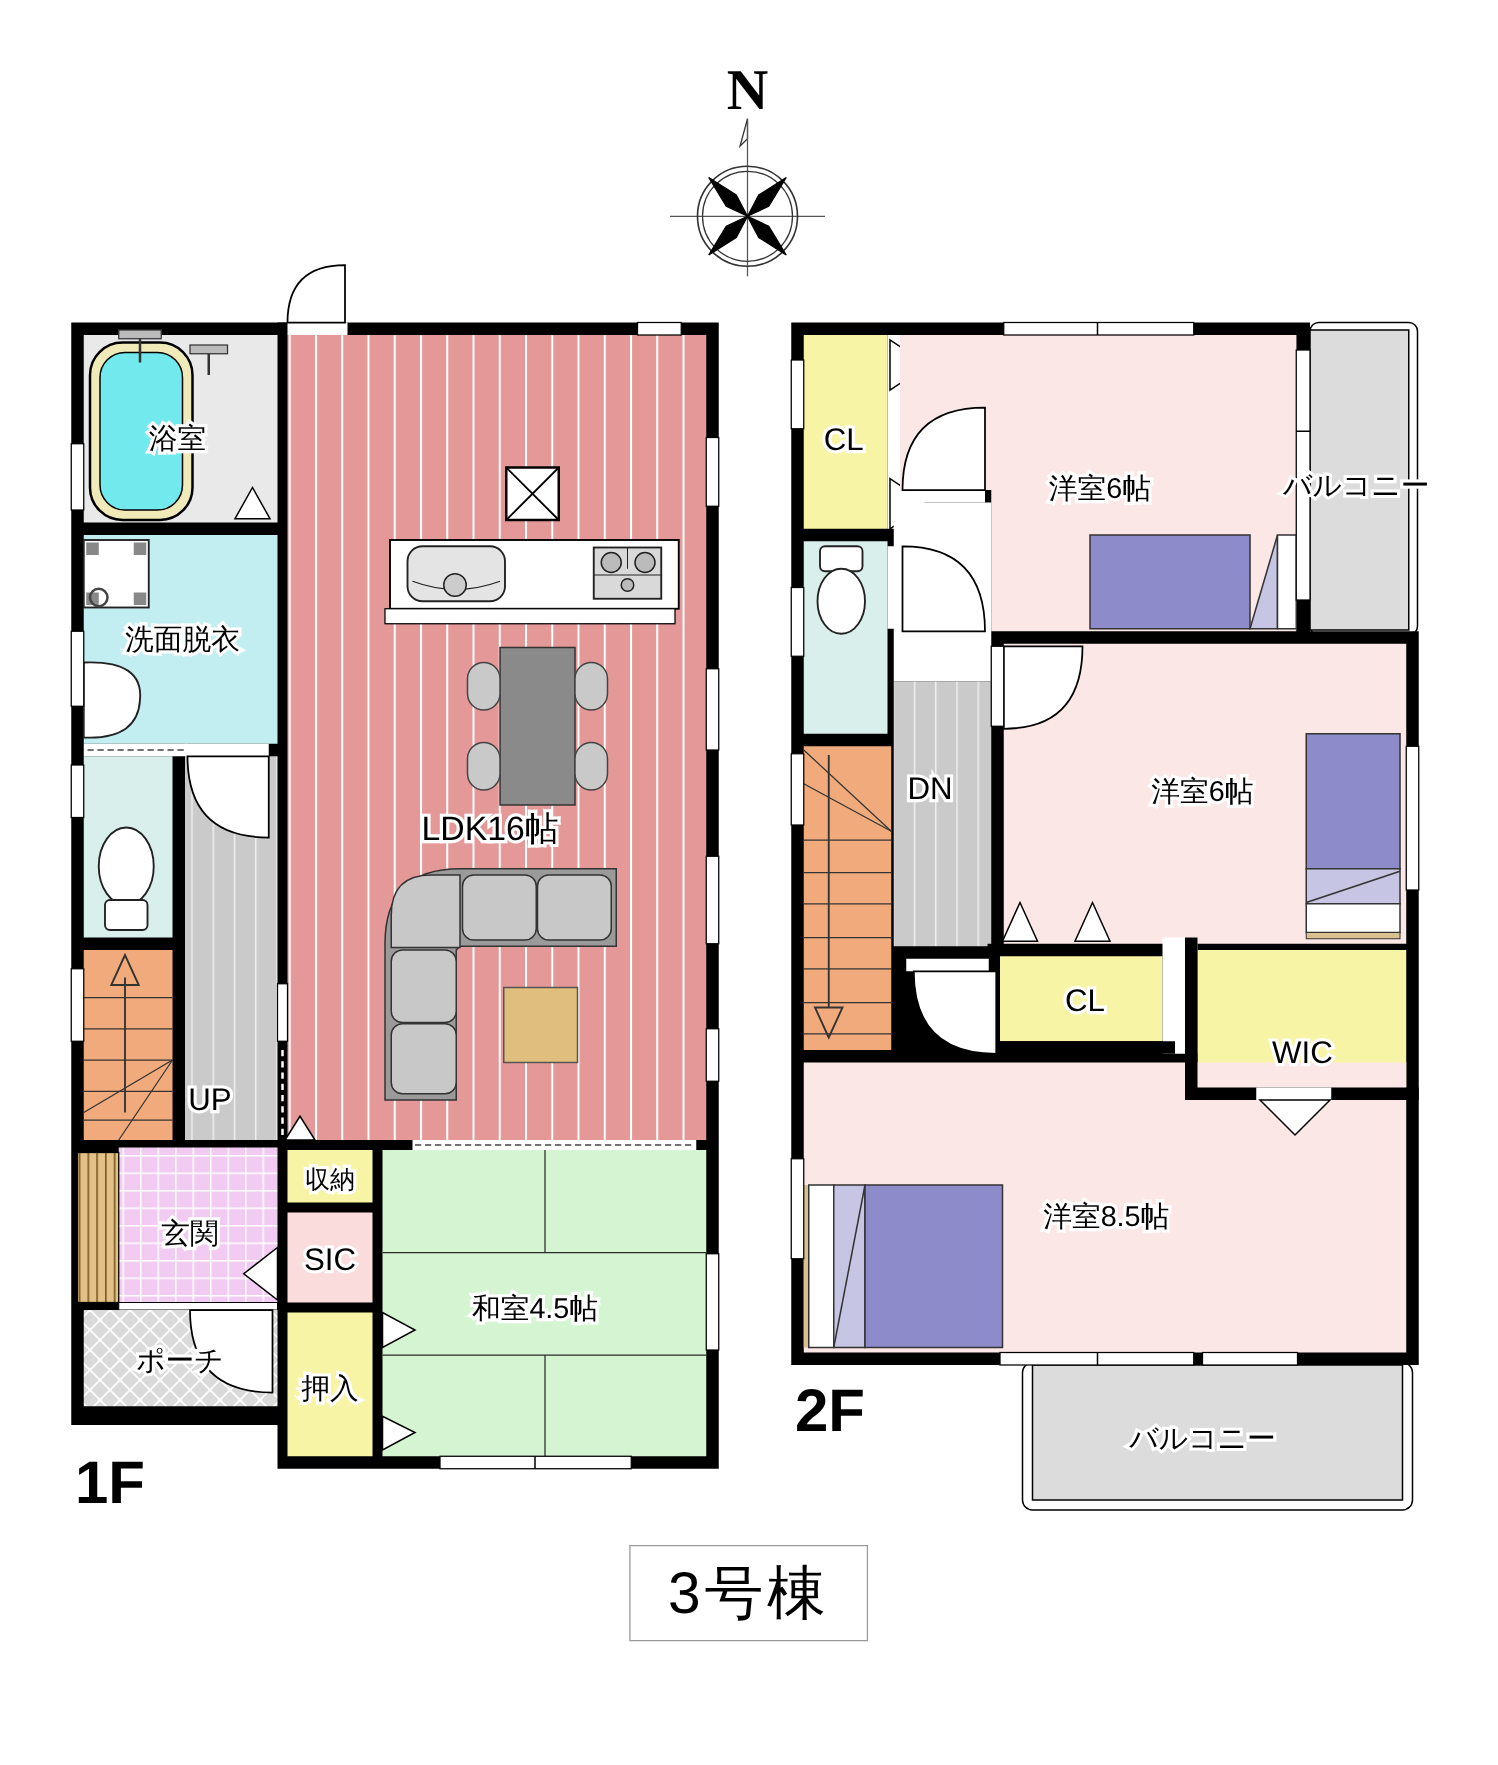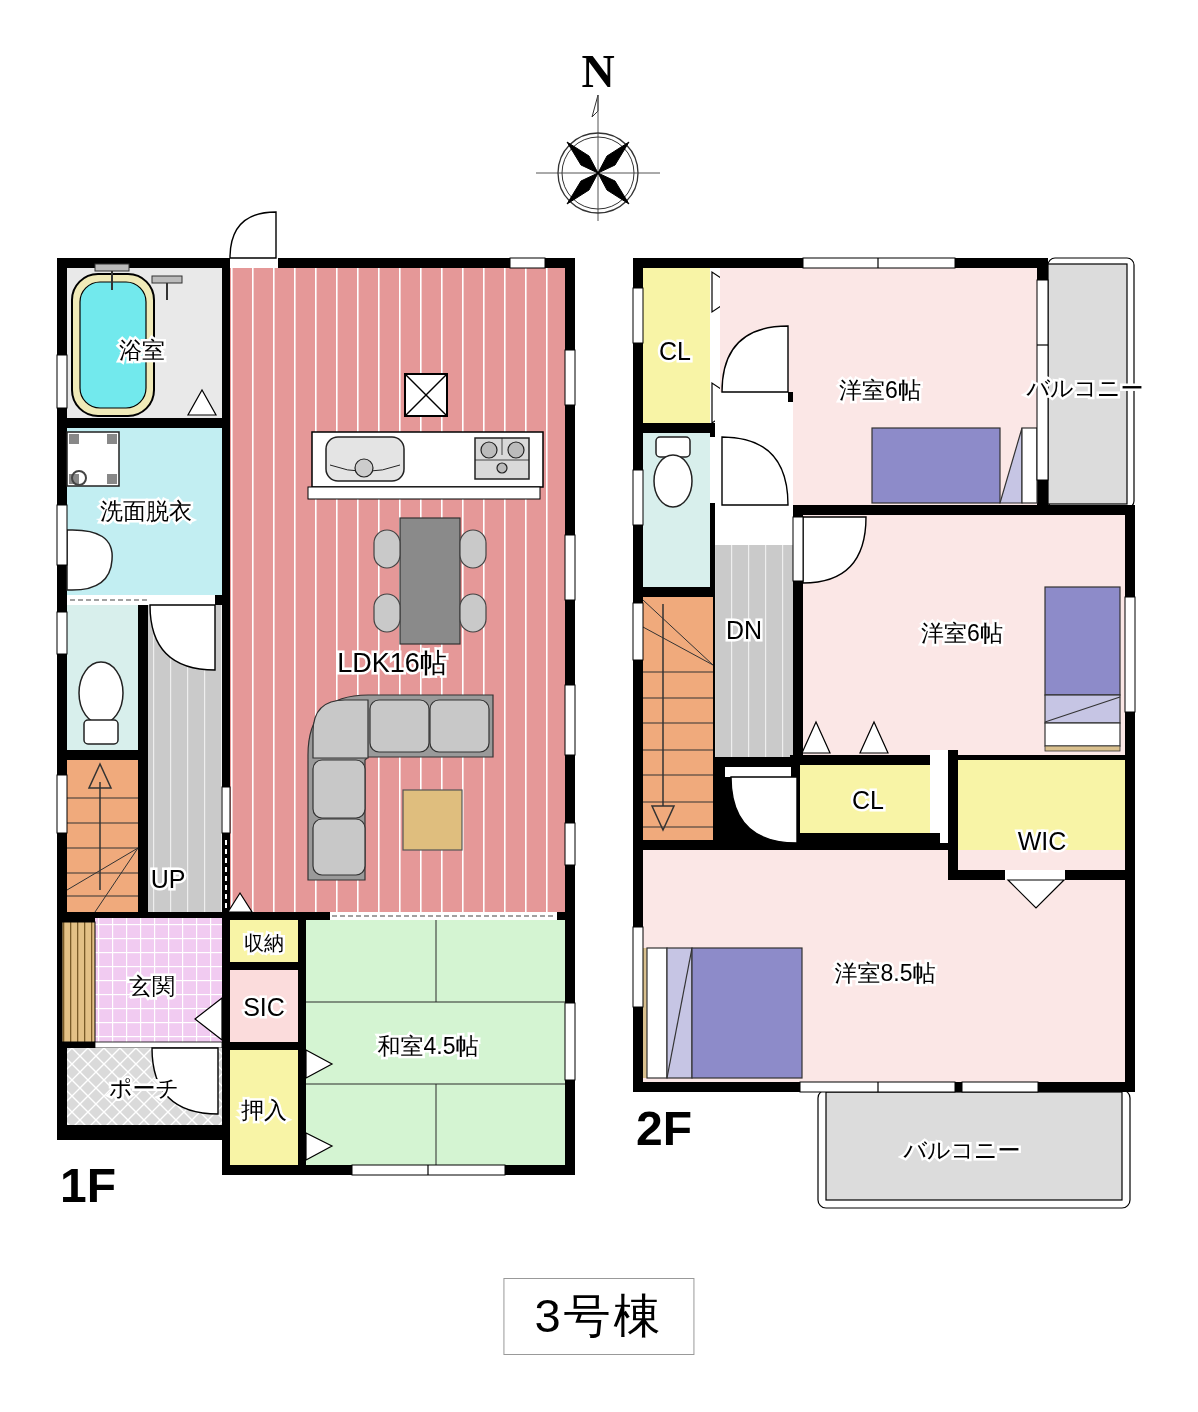--- a/index.html
+++ b/index.html
@@ -4,21 +4,21 @@
 <style>
   html,body{margin:0;padding:0;background:#ffffff;}
   #page{position:relative;width:1198px;height:1412px;background:#fff;overflow:hidden;
         font-family:"Liberation Sans",sans-serif;}
   .abs{position:absolute;}
   svg text{font-family:"Liberation Sans","DejaVu Sans",sans-serif;}
   .lbl{fill:#000;stroke:#fff;stroke-width:5px;paint-order:stroke;font-size:23px;}
   .lbl-lat{fill:#000;stroke:#fff;stroke-width:5px;paint-order:stroke;font-size:25px;}
   .lbl-big{fill:#000;stroke:#fff;stroke-width:5px;paint-order:stroke;font-size:27px;}
   .floorlbl{fill:#000;font-size:48px;font-weight:bold;}
-  #title-box{position:absolute;left:50%;transform:translateX(-50%);top:1278px;
+  #title-box{position:absolute;left:50%;transform:translateX(-50%);top:1236px;
      border:1px solid #999;background:#fff;padding:6px 30px;font-size:47px;letter-spacing:3px;
      color:#000;}
 </style>
 </head>
 <body>
 
 <div id="page">
 
   <svg class="abs" style="left:528px;top:45px;" width="140" height="180" viewBox="0 0 140 180">
     <text x="70" y="42" text-anchor="middle" style="font-family:'Liberation Serif',serif;font-size:46px;font-weight:bold;">N</text>

